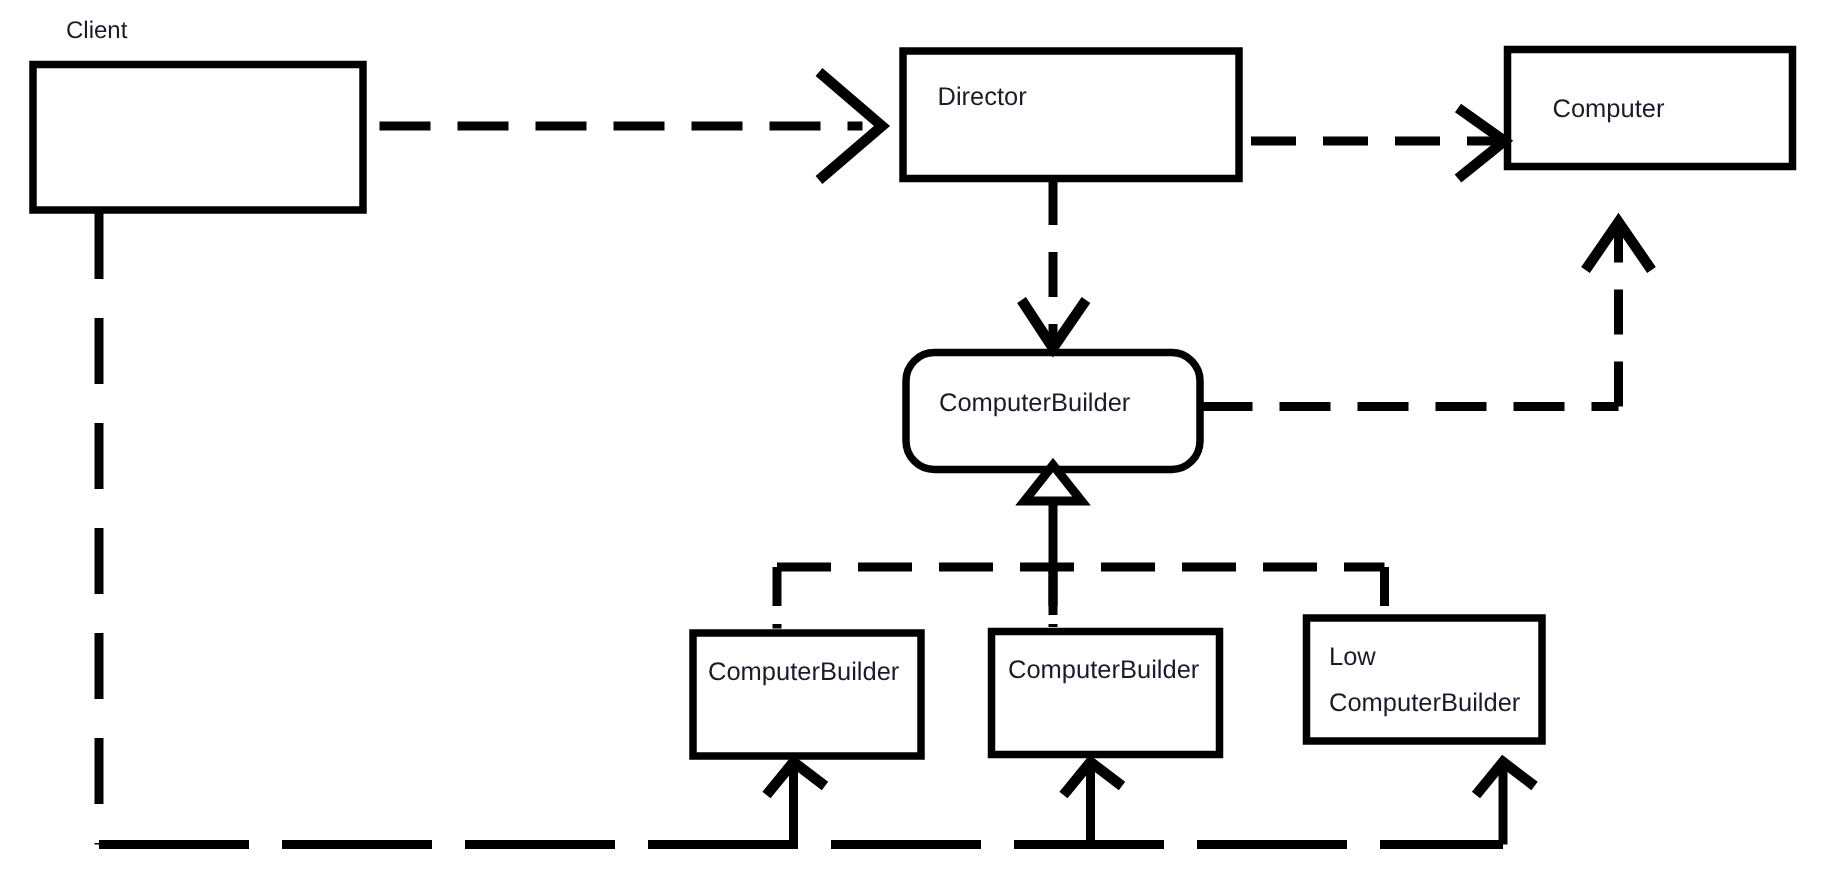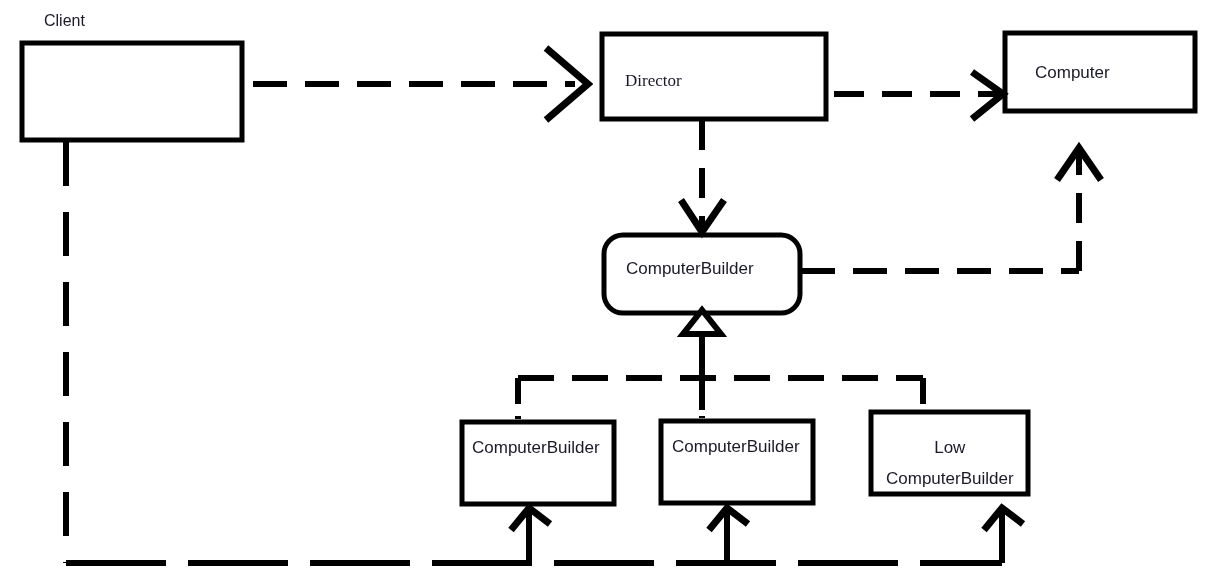--- a/index.html
+++ b/index.html
@@ -114,32 +114,32 @@
       <polyline points="709,530 727,508 748,524" fill="none" stroke="#000000" stroke-width="7" stroke-linecap="butt" stroke-linejoin="miter"></polyline>
 
       <line x1="1002" y1="563" x2="1002" y2="512" stroke="#000000" stroke-width="6"></line>
       <polyline points="984,530 1002,508 1023,524" fill="none" stroke="#000000" stroke-width="7" stroke-linecap="butt" stroke-linejoin="miter"></polyline>
     </g>
 
   </svg>
 
   <div class="caption-label" style="left:44px; top:12px;">Client</div>
 
-  <div class="node-label" style="left:625px; top:68px;font-family:Liberation Serif, serif;">Director</div>
+  <div class="node-label" style="left:625px; top:52px;">Director</div>
 
   <div class="node-label" style="left:1035px; top:60px;">Computer</div>
 
   <div class="node-label" style="left:626px; top:256px;">ComputerBuilder</div>
 
   <div class="node-label two-line" style="left:472px; top:432px;">
     <div>ComputerBuilder</div>
   </div>
 
   <div class="node-label two-line" style="left:672px; top:431px;">
     <div>ComputerBuilder</div>
   </div>
 
-  <div class="node-label two-line" style="left:886px; top:432px;text-align:center;">
+  <div class="node-label two-line" style="left:886px; top:422px;">
     <div>Low</div>
     <div>ComputerBuilder</div>
   </div>
 
 </div>
 
 </body></html>

